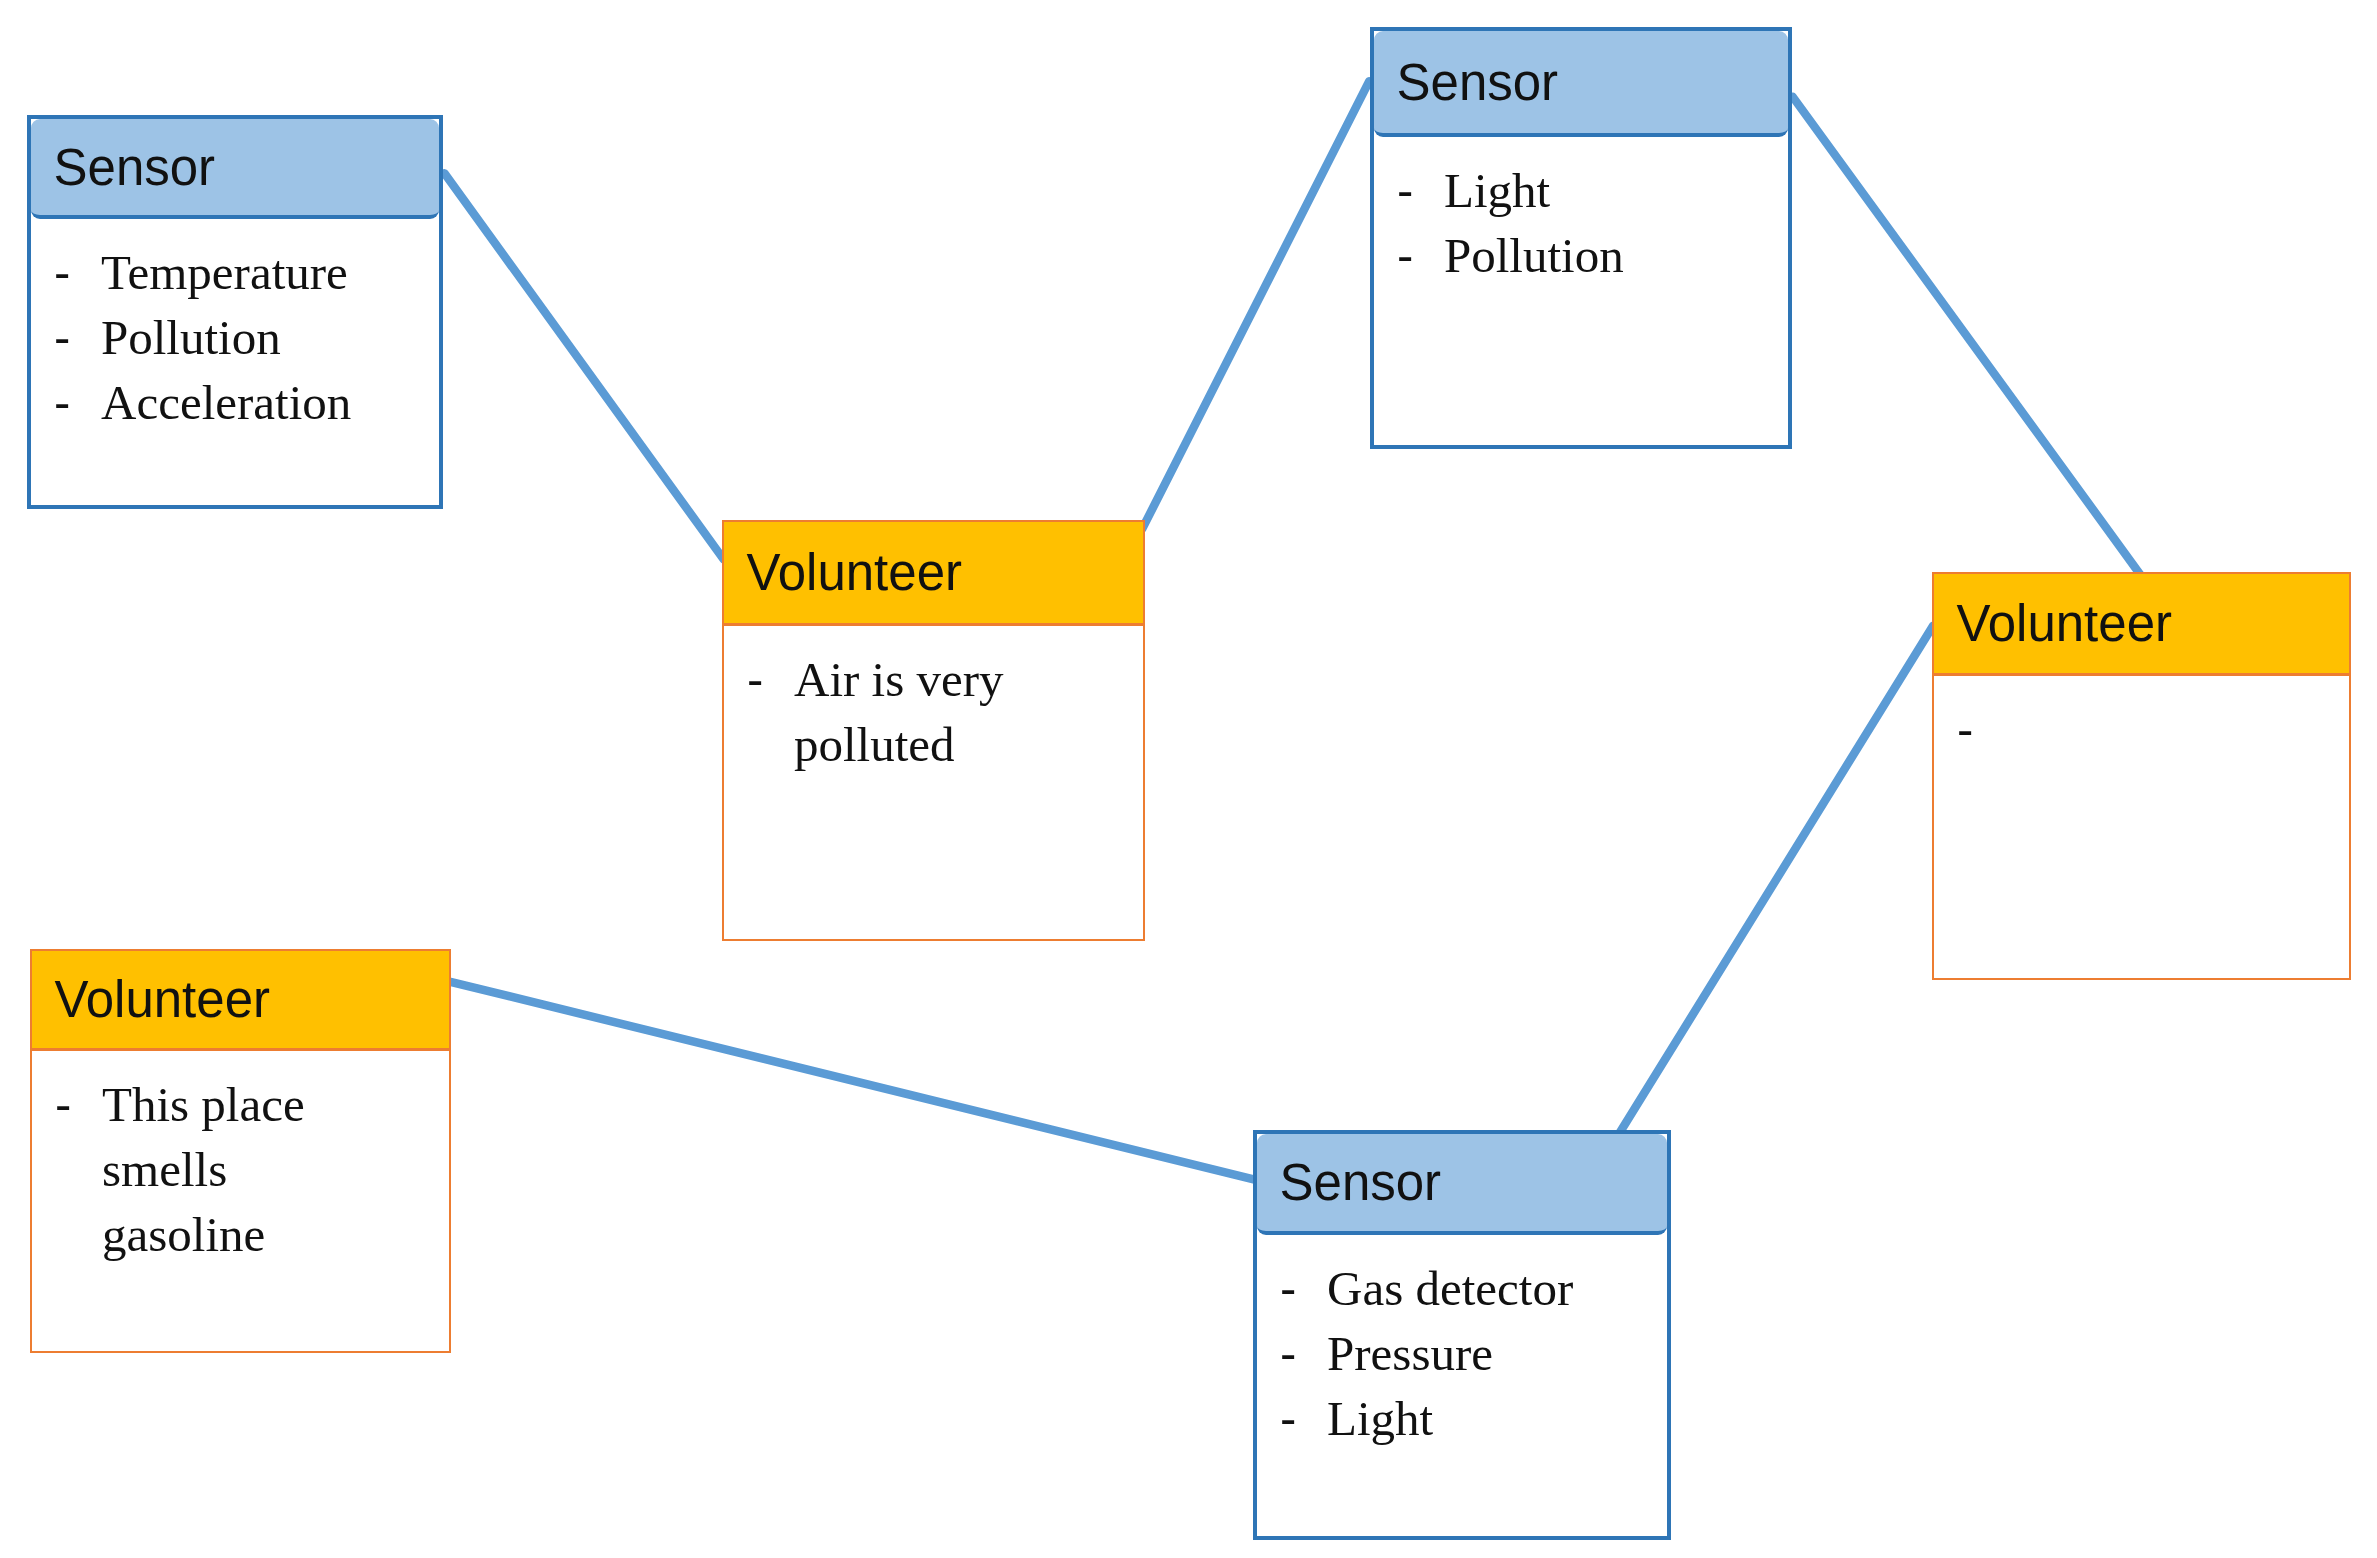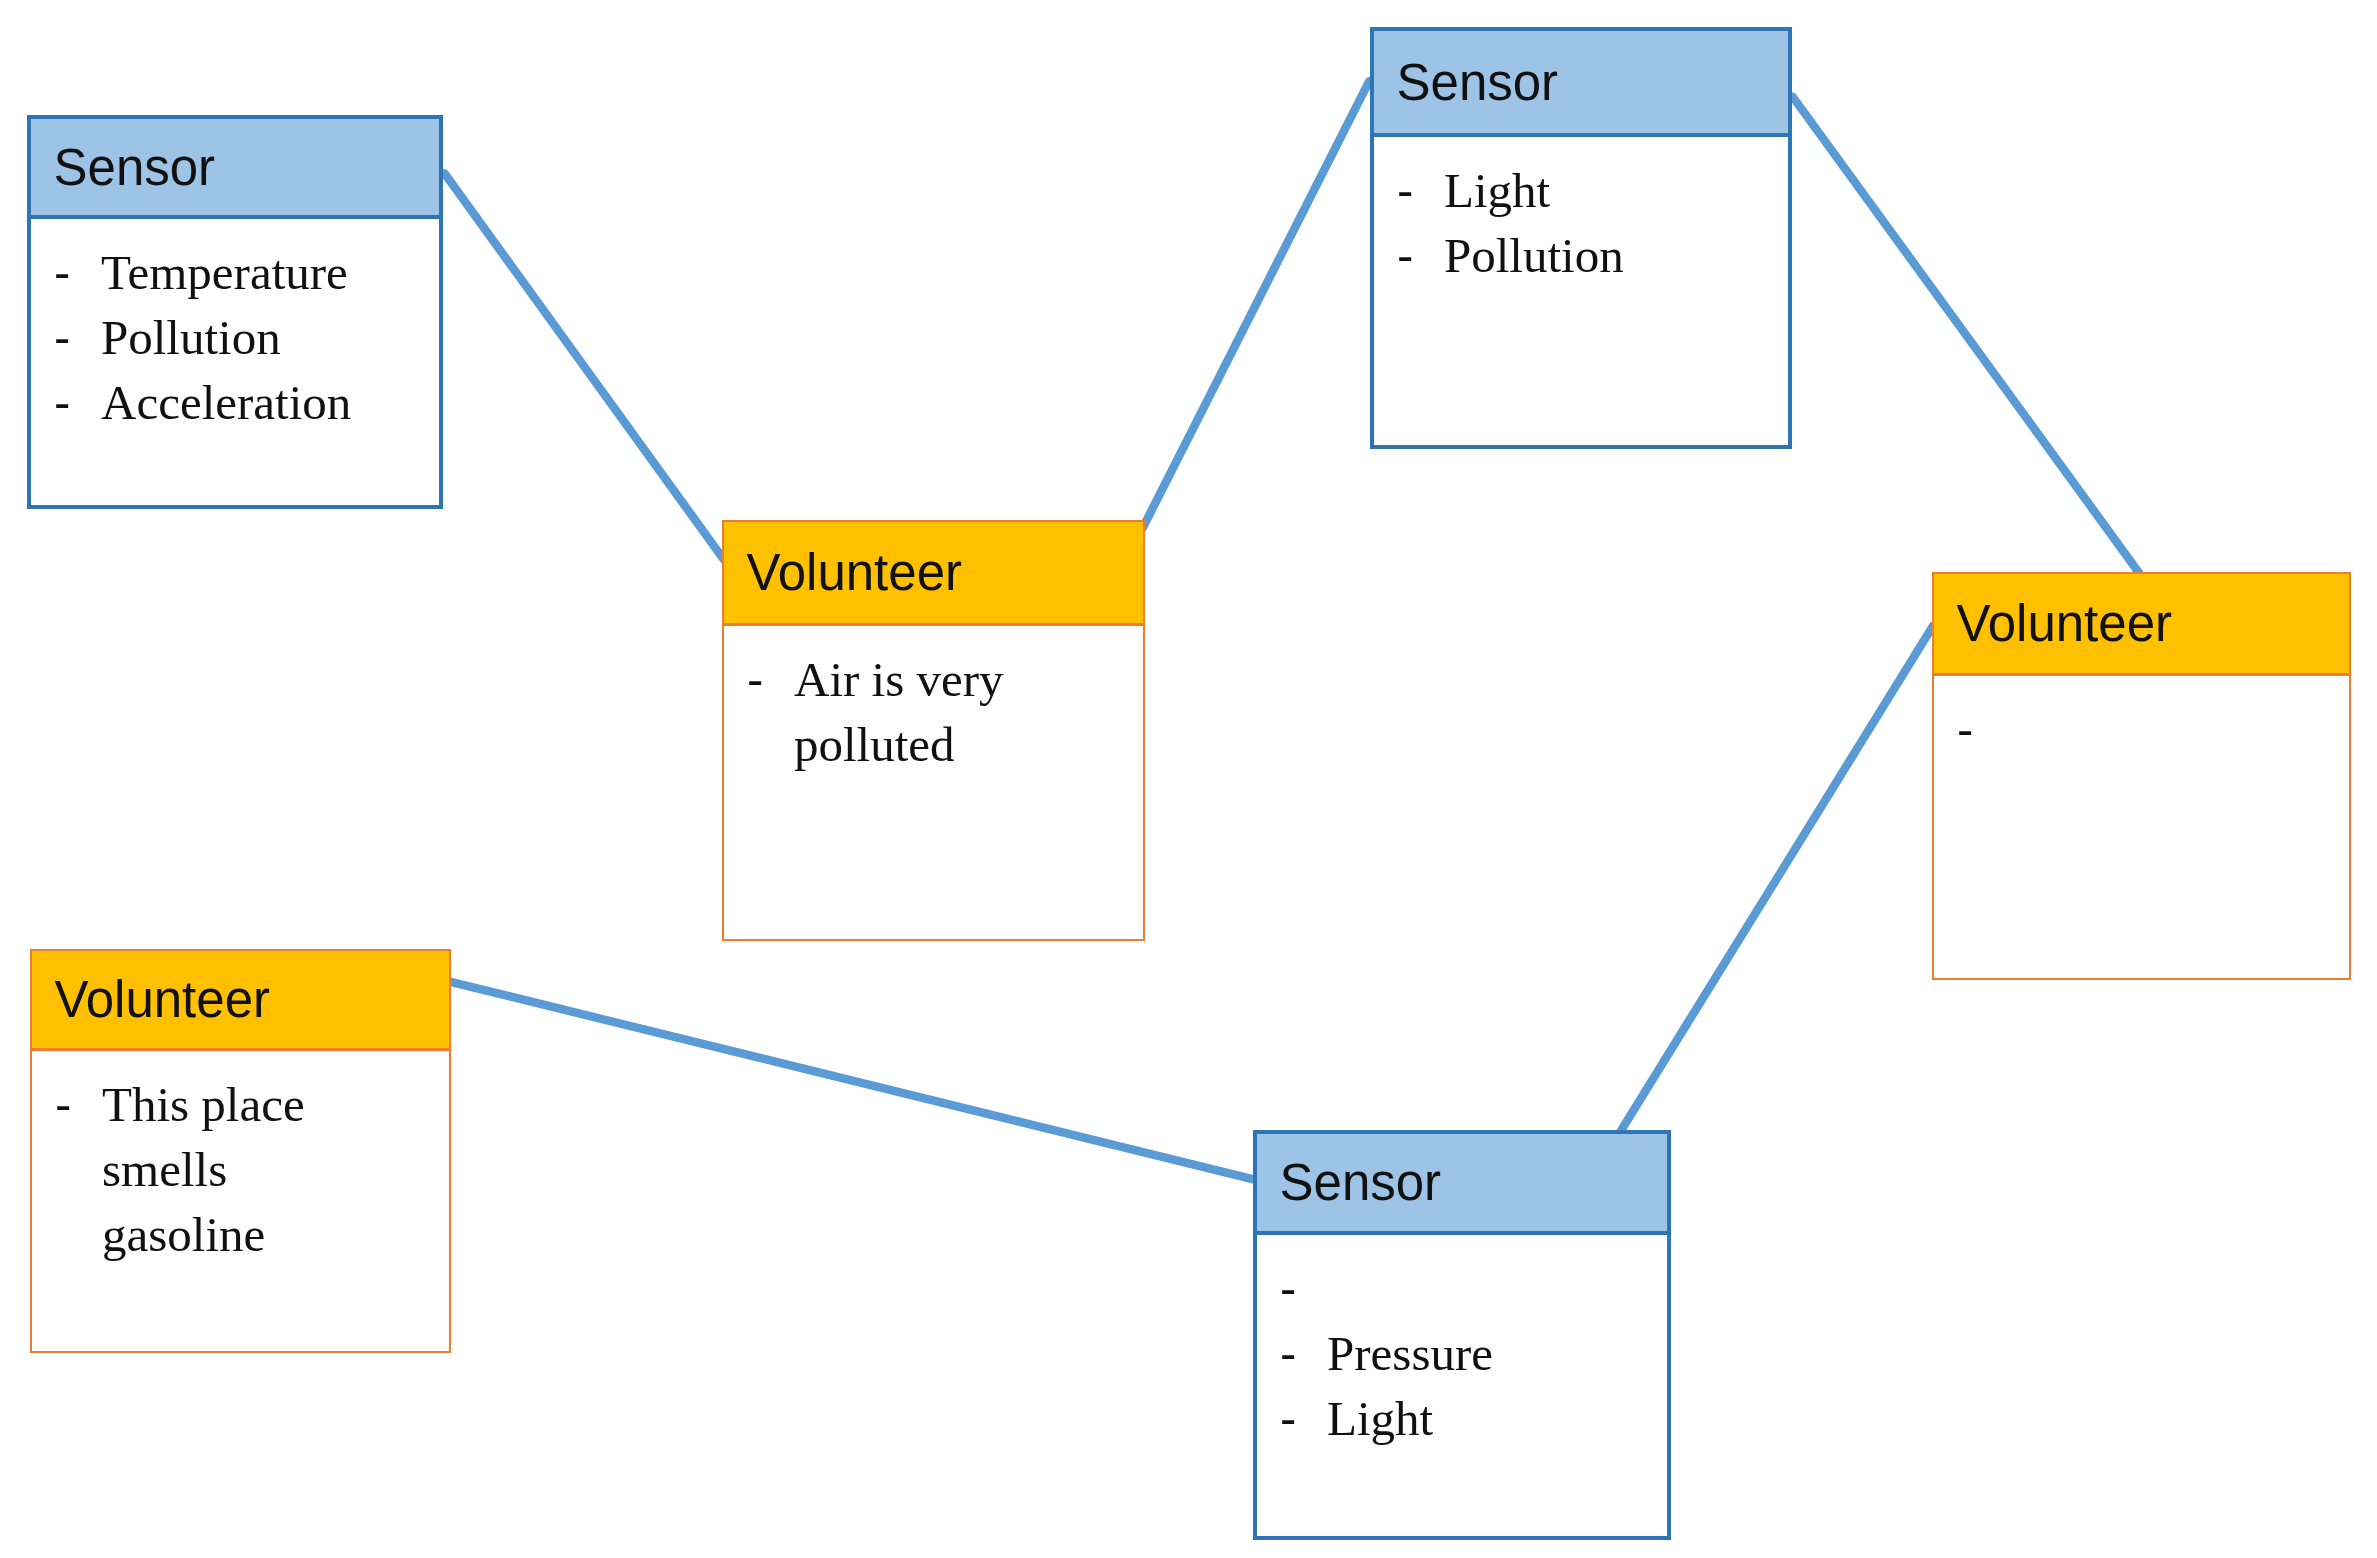--- a/index.html
+++ b/index.html
@@ -42,20 +42,21 @@
     display: flex;
     align-items: center;
     padding-left: 22.5px;
     font-size: 51px;
     line-height: 1;
     flex: 0 0 auto;
   }
   .node.sensor .node-header {
     background: var(--sensor-fill, #9DC3E6);
     border-bottom: 4.2px solid var(--sensor-border, #2E75B6);
+    border-radius: 9px;
   }
   .node.volunteer .node-header {
     background: var(--volunteer-fill, #FFC000);
     border-bottom: 3.5px solid var(--volunteer-border, #ED7D31);
   }
   .node-body {
     flex: 1 1 auto;
     padding-top: 21px;
     overflow: hidden;
   }
@@ -159,20 +160,21 @@
           </div>
         </div>
       </div>
       <div class="node sensor" style="left: 1253px; top: 1130px; width: 418px; height: 410px;">
         <div class="node-header" style="height: 101px;">
           <span>Sensor</span>
         </div>
         <div class="node-body">
           <div class="list-item">
             <span class="dash">-</span>
+            <span class="item-text">Gas detector</span>
           </div>
           <div class="list-item">
             <span class="dash">-</span>
             <span class="item-text">Pressure</span>
           </div>
           <div class="list-item">
             <span class="dash">-</span>
             <span class="item-text">Light</span>
           </div>
         </div>

